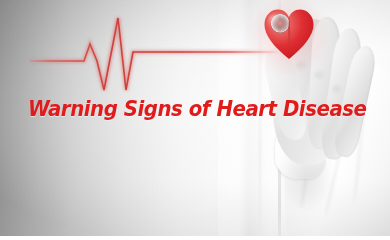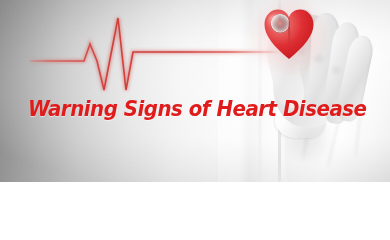--- a/index.html
+++ b/index.html
@@ -8,21 +8,21 @@
     padding: 0;
     background: #ffffff;
   }
   body {
     font-family: "Liberation Sans", sans-serif;
   }
 
   #banner {
     position: relative;
     width: 390px;
-    height: 182px;
+    height: 236px;
     overflow: hidden;
     background: #e9e9e9;
   }
 
   
   .bg-base {
     position: absolute;
     inset: 0;
     background:
       linear-gradient(100deg,

